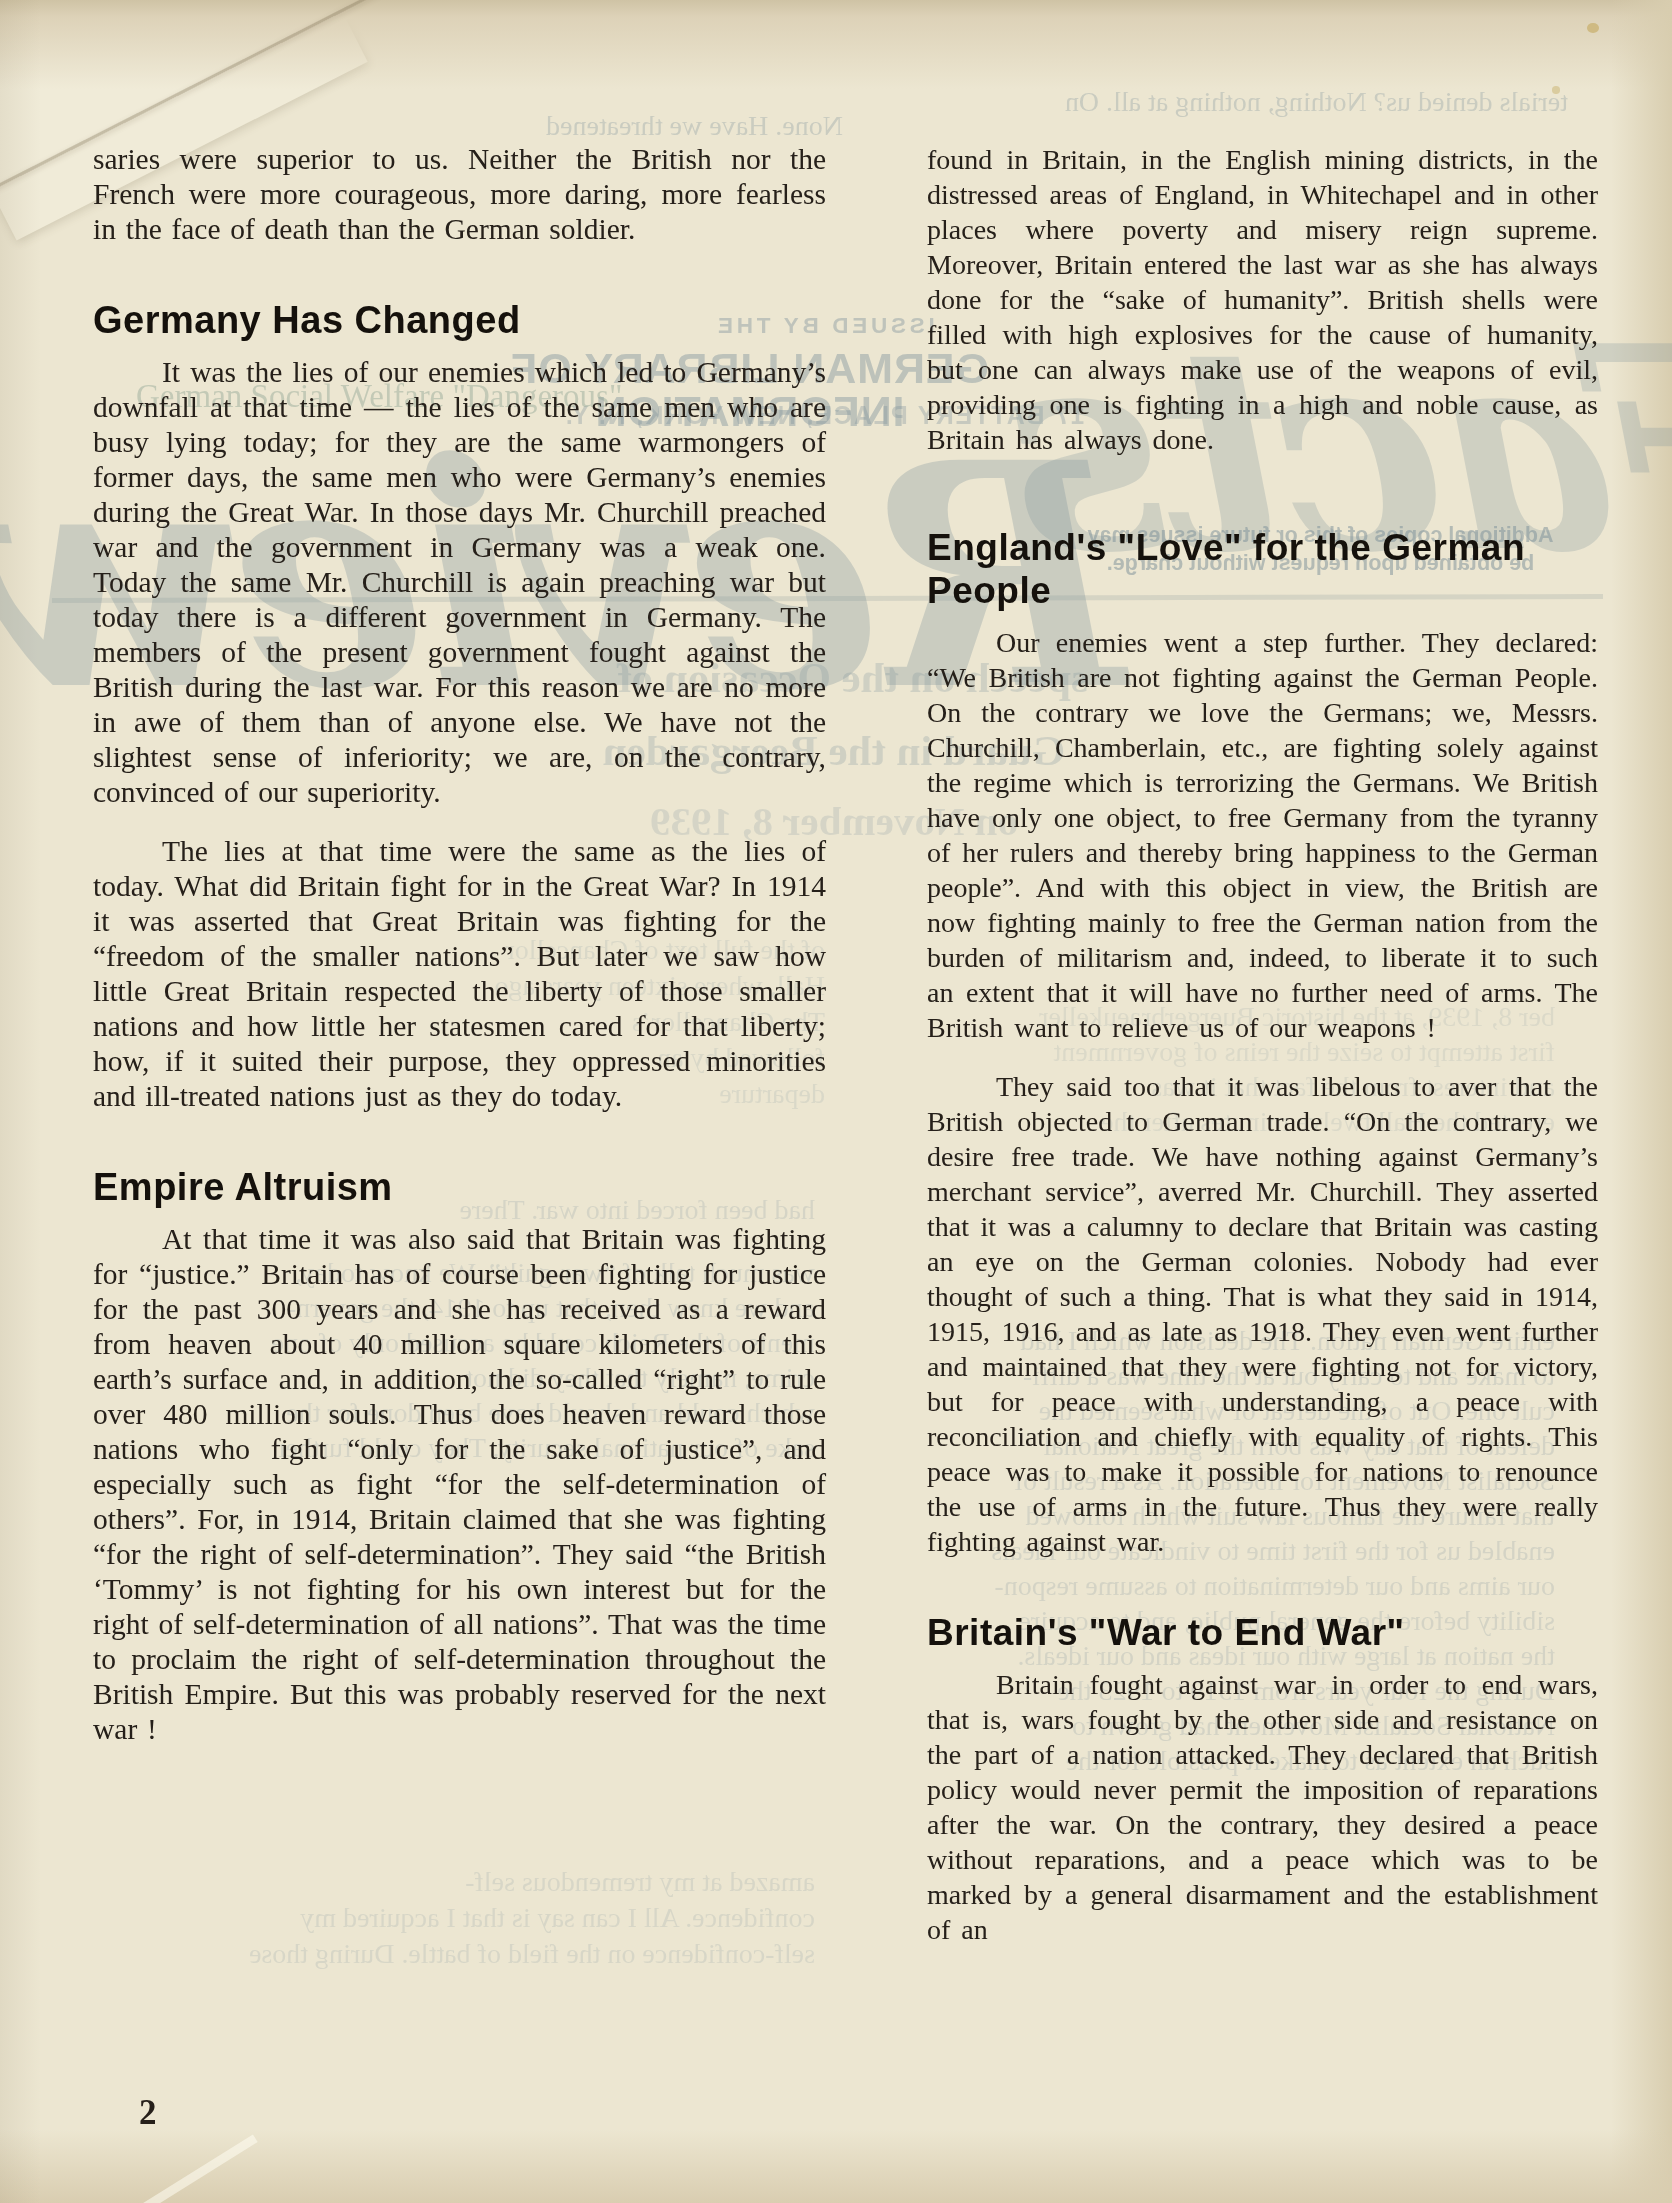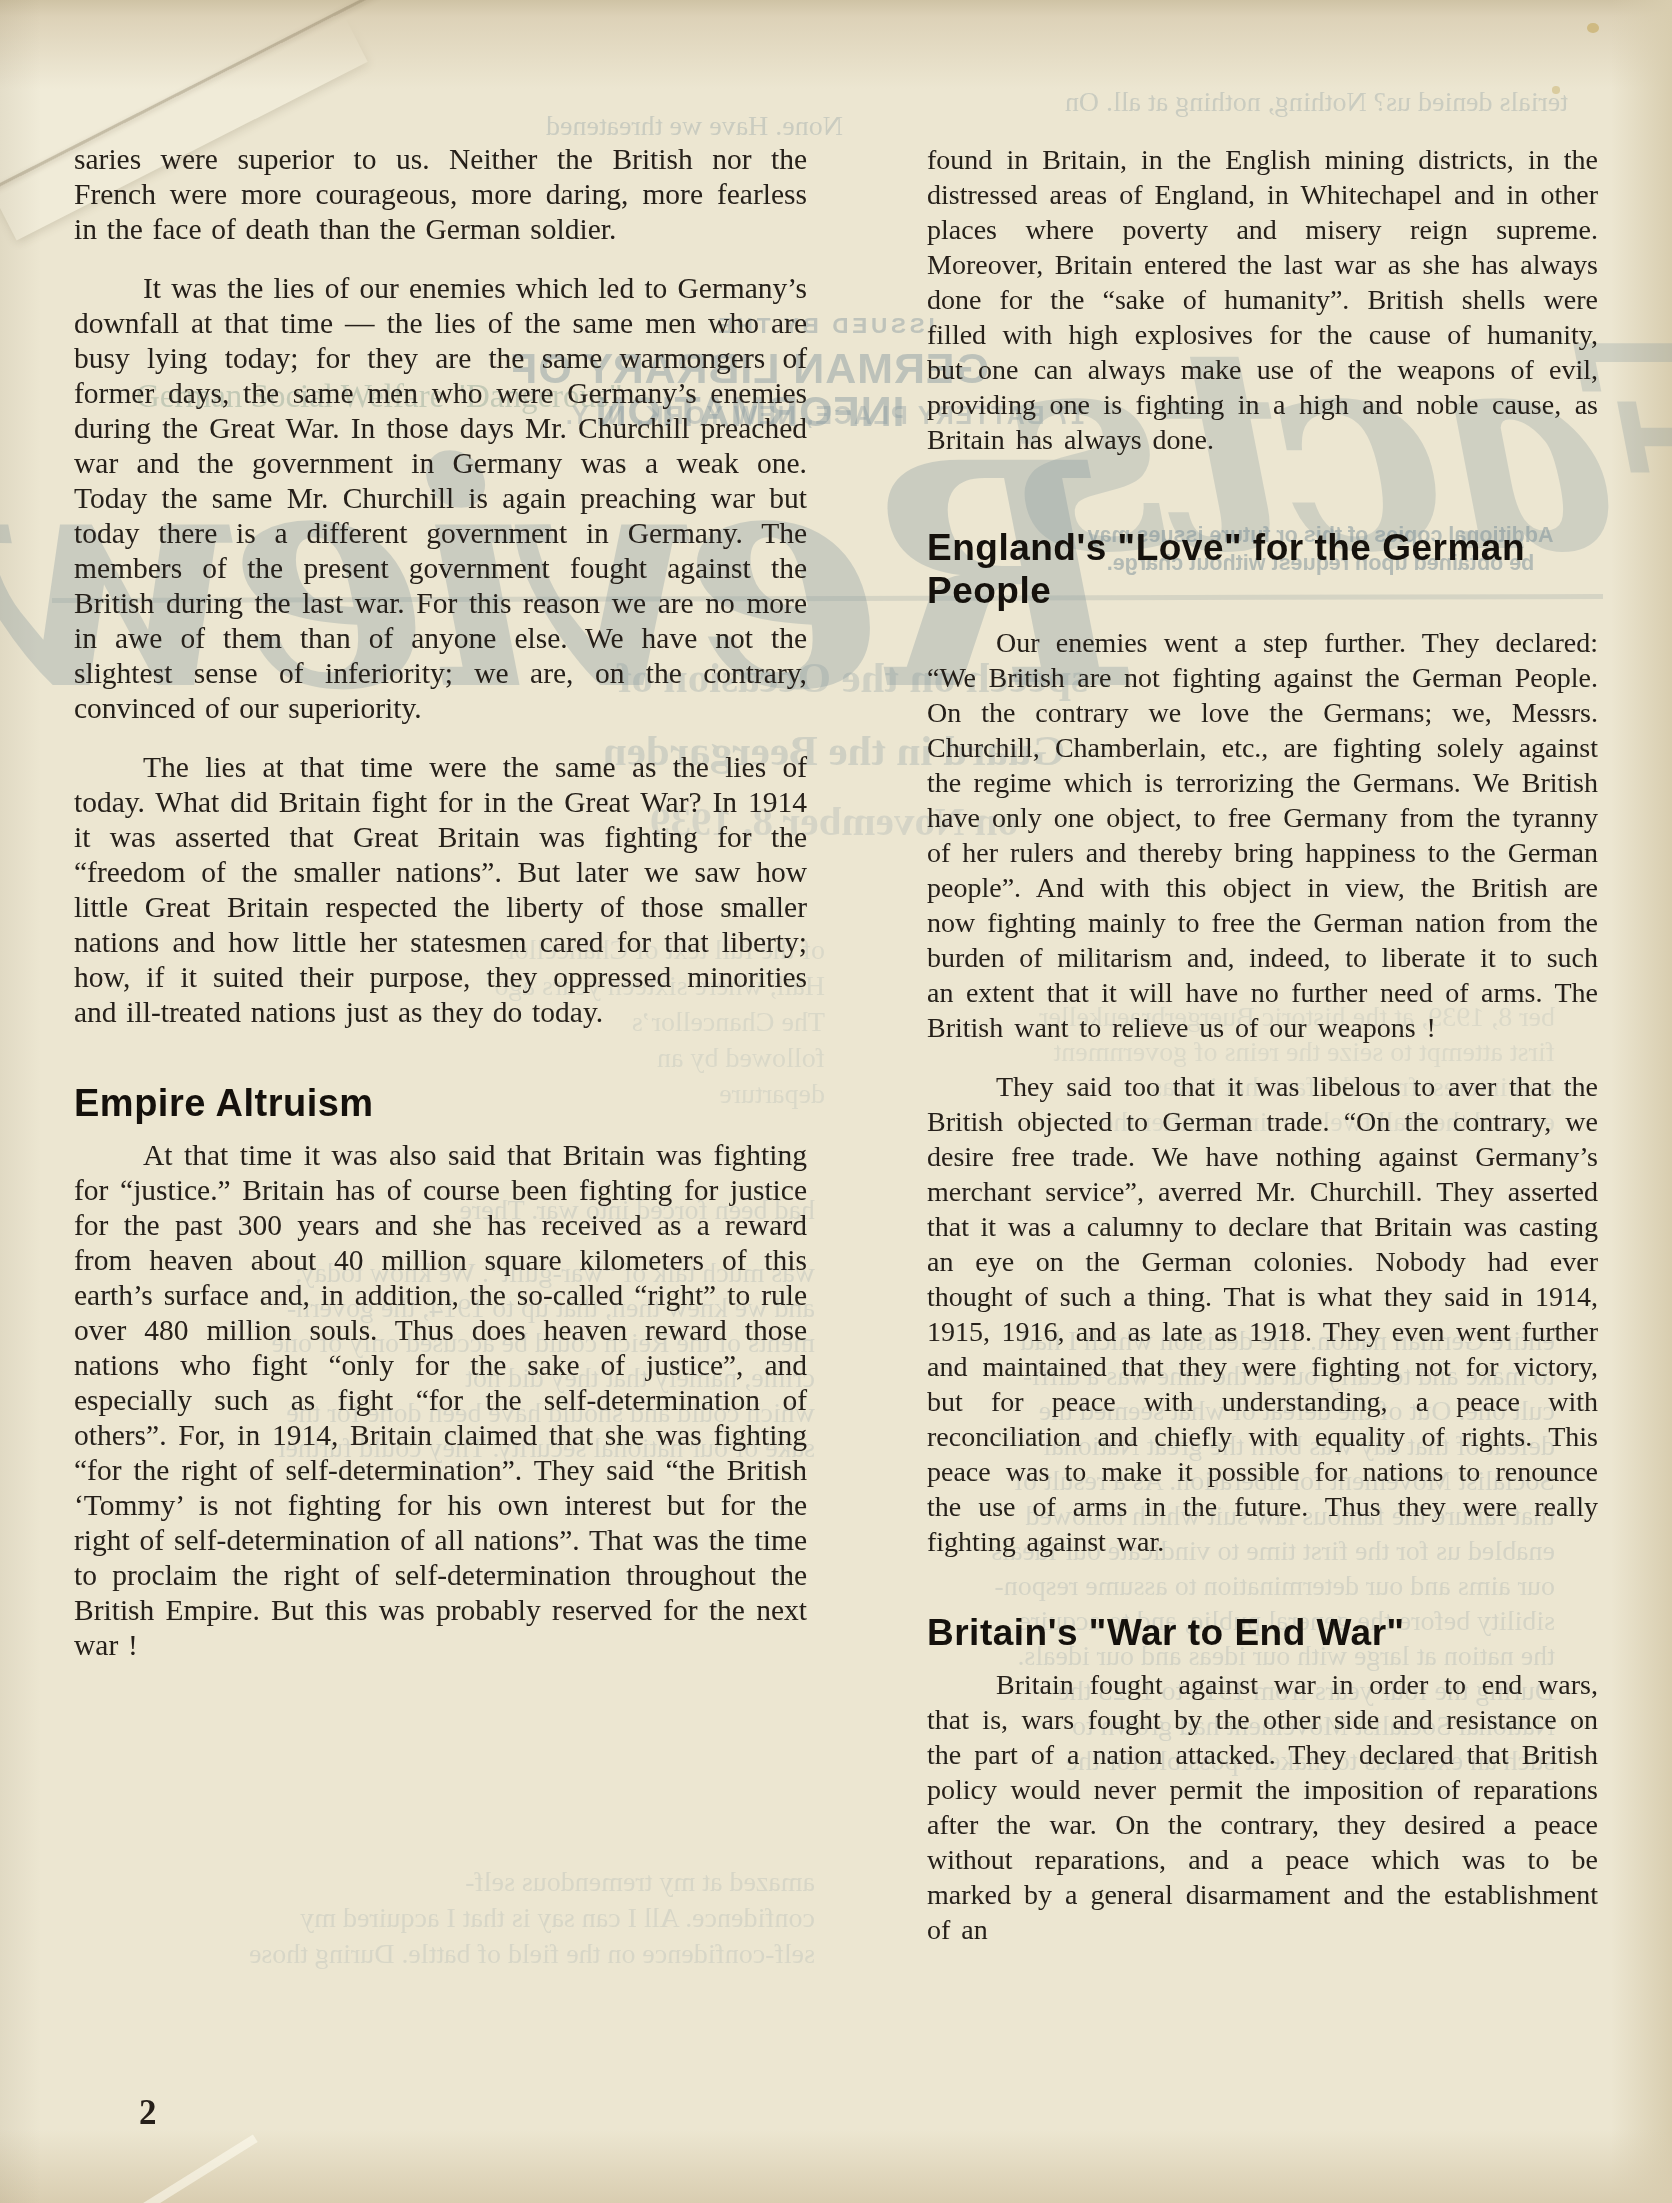--- a/index.html
+++ b/index.html
@@ -55,21 +55,21 @@
   .g-topleft{left:281px;top:112px;width:562px;font:400 28px/1 "Liberation Serif",serif;opacity:0.30;}
   .g-topright{left:890px;top:88px;width:678px;font:400 28px/1 "Liberation Serif",serif;opacity:0.30;}
   .g-leftmid{left:244px;top:932px;width:581px;font:400 28px/36px "Liberation Serif",serif;opacity:0.16;}
   .g-leftsingle{left:89px;top:1196px;width:726px;font:400 28px/1 "Liberation Serif",serif;opacity:0.20;}
   .g-lefta{left:89px;top:1255px;width:726px;font:400 28px/35px "Liberation Serif",serif;opacity:0.20;}
   .g-leftb{left:89px;top:1864px;width:726px;font:400 28px/36px "Liberation Serif",serif;opacity:0.18;}
   .g-rightmid{left:885px;top:999px;width:670px;font:400 28px/35px "Liberation Serif",serif;opacity:0.15;}
   .g-rightcluster{left:885px;top:1323px;width:670px;font:400 28px/35px "Liberation Serif",serif;opacity:0.21;}
   
   .col{position:absolute;top:142px;}
-  .col-left{left:74px;width:733px;font-size:29.5px;line-height:35px;word-spacing:0.08em;}
+  .col-left{left:93px;width:733px;font-size:29.5px;line-height:35px;word-spacing:0.08em;}
   .col-right{left:927px;width:671px;font-size:28px;line-height:35px;word-spacing:0.14em;}
   .para{margin:0 0 24px;text-align:justify;}
   .cont{text-indent:0;}
   .indent{text-indent:69px;}
   .heading{font:700 38px/43px "Liberation Sans",sans-serif;letter-spacing:0.5px;
     color:#15110c;margin:52px 0 13px;word-spacing:normal;text-align:left;}
   .col-right .heading{font-size:37px;}
   .mt-lg{margin-top:69px;}
   .page-number{position:absolute;left:139px;top:2095px;
     font:700 35px/1 "Liberation Serif",serif;color:#26201a;}
@@ -133,20 +133,21 @@
 sibility before the general public, and to acquire
 the nation at large with our ideas and our ideals.
 During the four years from 1919 to 1923 the
 National Socialist Movement had grown to
 such an extent as to make it possible for the</div>
 
   <main class="content">
 
     <section class="col col-left">
       <p class="para cont">saries were superior to us.  Neither the British nor the French were more courageous, more daring, more fearless in the face of death than the German soldier.</p>
+      <h2 class="heading">Germany Has Changed</h2>
       <p class="para indent">It was the lies of our enemies which led to Germany’s downfall at that time — the lies of the same men who are busy lying today; for they are the same warmongers of former days, the same men who were Germany’s enemies during the Great War.  In those days Mr. Churchill preached war and the government in Germany was a weak one.  Today the same Mr. Churchill is again preaching war but today there is a different government in Germany.  The members of the present government fought against the British during the last war. For this reason we are no more in awe of them than of anyone else.  We have not the slightest sense of inferiority; we are, on the contrary, convinced of our superiority.</p>
       <p class="para indent">The lies at that time were the same as the lies of today.  What did Britain fight for in the Great War?  In 1914 it was asserted that Great Britain was fighting for the “freedom of the smaller nations”.  But later we saw how little Great Britain respected the liberty of those smaller nations and how little her statesmen cared for that liberty; how, if it suited their purpose, they oppressed minorities and ill-treated nations just as they do today.</p>
       <h2 class="heading">Empire Altruism</h2>
       <p class="para indent">At that time it was also said that Britain was fighting for “justice.”  Britain has of course been fighting for justice for the past 300 years and she has received as a reward from heaven about 40 million square kilometers of this earth’s surface and, in addition, the so-called “right” to rule over 480 million souls.  Thus does heaven reward those nations who fight “only for the sake of justice”, and especially such as fight “for the self-determination of others”.  For, in 1914, Britain claimed that she was fighting “for the right of self-determination”.  They said “the British ‘Tommy’ is not fighting for his own interest but for the right of self-determination of all nations”.  That was the time to proclaim the right of self-determination throughout the British Empire.  But this was probably reserved for the next war !</p>
     </section>
 
     <section class="col col-right">
       <p class="para cont">found in Britain, in the English mining districts, in the distressed areas of England, in Whitechapel and in other places where poverty and misery reign supreme.  Moreover, Britain entered the last war as she has always done for the “sake of humanity”.  British shells were filled with high explosives for the cause of humanity, but one can always make use of the weapons of evil, providing one is fighting in a high and noble cause, as Britain has always done.</p>
       <h2 class="heading mt-lg">England's "Love" for the German People</h2>
       <p class="para indent">Our enemies went a step further.  They declared: “We British are not fighting against the German People.  On the contrary we love the Germans; we, Messrs. Churchill, Chamberlain, etc., are fighting solely against the regime which is terrorizing the Germans.  We British have only one object, to free Germany from the tyranny of her rulers and thereby bring happiness to the German people”.  And with this object in view, the British are now fighting mainly to free the German nation from the burden of militarism and, indeed, to liberate it to such an extent that it will have no further need of arms.  The British want to relieve us of our weapons !</p>

